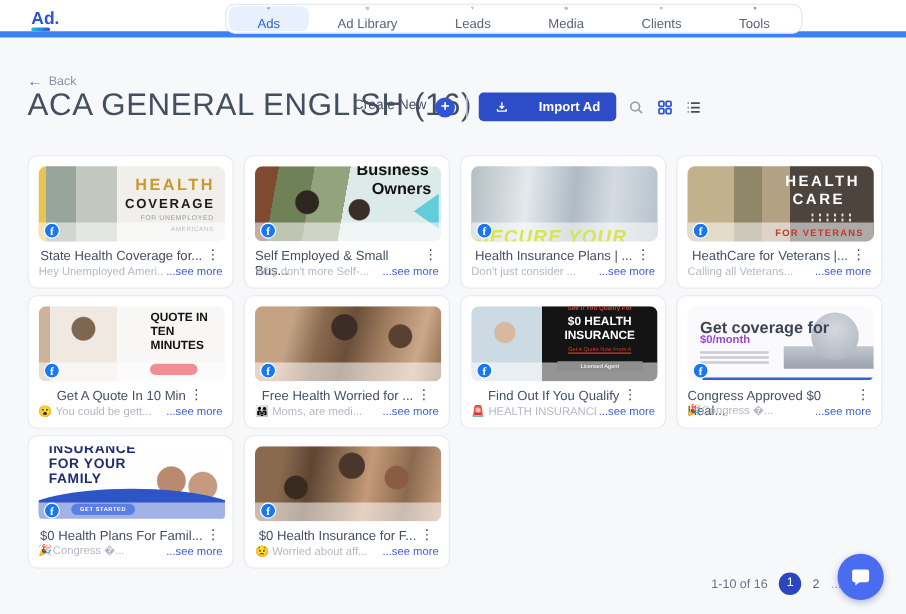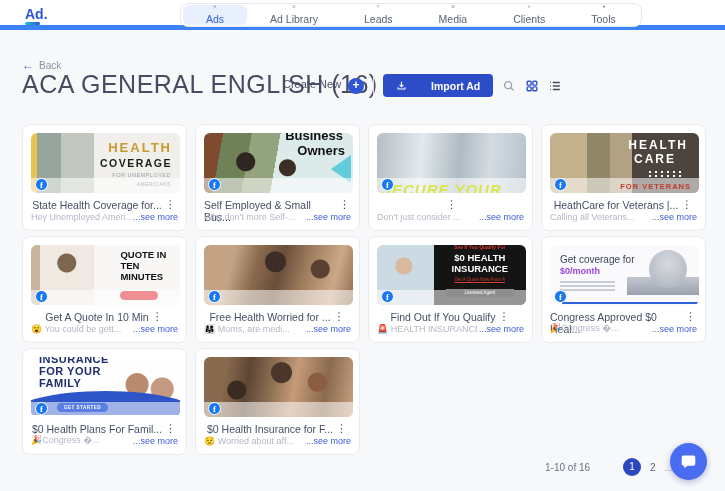--- a/index.html
+++ b/index.html
@@ -123,21 +123,21 @@
   .i7-d { left:38%; top:32px; width:62%; text-align:center; color:#d23b2f; font-size:4.5px;
     text-decoration:underline; }
   .i7-bar { position:absolute; left:46%; bottom:8px; width:46%; height:8px; background:#8e8e8e;
     z-index:2; color:#fff; font-size:4.5px; text-align:center; line-height:8px; }
 
   .img8 { background:#faf9fb; }
   .i8-dome { position:absolute; right:12px; top:5px; width:38px; height:38px; border-radius:50%;
     background:radial-gradient(circle at 50% 35%,#d6d9df,#aab0bb); }
   .i8-base { position:absolute; right:0; bottom:10px; width:72px; height:18px;
     background:linear-gradient(#c2c7cf,#9aa1ad); }
-  .i8-a { left:10px; top:9px; color:#3c4456; font-size:10px; font-weight:400; }
+  .i8-a { left:10px; top:9px; color:#3c4456; font-size:13px; font-weight:700; }
   .i8-b { left:10px; top:21px; color:#9747d8; font-size:9px; font-weight:800; }
   .i8-bars { position:absolute; left:10px; top:36px; z-index:2; }
   .i8-bars i { display:block; width:55px; height:1.5px; background:#c9ccd4; margin-bottom:2.5px; }
   .i8-line { position:absolute; left:12px; right:0; bottom:1px; height:2px; background:#2f62d9; z-index:2; }
 
   .img9 { background:#fefefe; }
   .i9-photo { position:absolute; right:0; top:6px; width:74px; height:54px; background:
     radial-gradient(circle at 42% 40%, #b98a6e 0 11px, transparent 12px),
     radial-gradient(circle at 76% 48%, #c59a80 0 11px, transparent 12px),
     radial-gradient(circle at 12% 74%, #e8c9a8 0 8px, transparent 9px); }
@@ -150,21 +150,21 @@
     font-size:4.5px; font-weight:700; padding:2px 7px; border-radius:6px; letter-spacing:.5px; }
 
   .img10 { background:
     radial-gradient(circle at 52% 26%, #4a362a 0 10px, transparent 11px),
     radial-gradient(circle at 76% 42%, #8a5c42 0 9px, transparent 10px),
     radial-gradient(circle at 22% 55%, #3a2b20 0 9px, transparent 10px),
     linear-gradient(100deg,#8a6a4e 0 15%,#5e4634 30%,#8d6e52 45%,#c59a78 60%,#8a6a4e 80%,#caa183); }
 
   
   .pagination { position:absolute; right:52px; bottom:15px; display:flex; align-items:center; gap:9px; }
-  .page-range { font-size:10px; color:#6a7284; margin-right:24px;text-align:right; }
+  .page-range { font-size:10px; color:#6a7284; margin-right:0;text-align:right; }
   .page-num { font-size:10px; color:#5a6375; cursor:pointer; }
   .page-num.active { width:18px; height:18px; border-radius:50%; background:#2b47bd; color:#fff;
     text-align:center; line-height:18px; }
   .page-ellipsis { font-size:10px; color:#9aa2b1; }
   .chat-fab { position:absolute; right:18px; bottom:11px; width:37px; height:37px; border-radius:50%;
     background:#4a6cf0; z-index:10; cursor:pointer; box-shadow:0 2px 6px rgba(40,60,160,.35);
     display:flex; align-items:center; justify-content:center; }
   .chat-fab svg { width:17px; height:17px; fill:#fff; }
 </style>
 </head>
@@ -297,20 +297,21 @@
       <span class="see-more">...see more</span>
     </div>
   </div>
 
   <div class="card">
     <div class="card-img img3">
       <span class="imgtxt i3-a">SECURE YOUR</span>
       <div class="fb-badge">f</div>
     </div>
     <div class="card-title-row">
+      <span class="card-title">Health Insurance Plans | ...</span>
       <span class="kebab">⋮</span>
     </div>
     <div class="card-desc-row">
       <span class="card-desc">Don't just consider ...</span>
       <span class="see-more">...see more</span>
     </div>
   </div>
 
   <div class="card">
     <div class="card-img img4">

